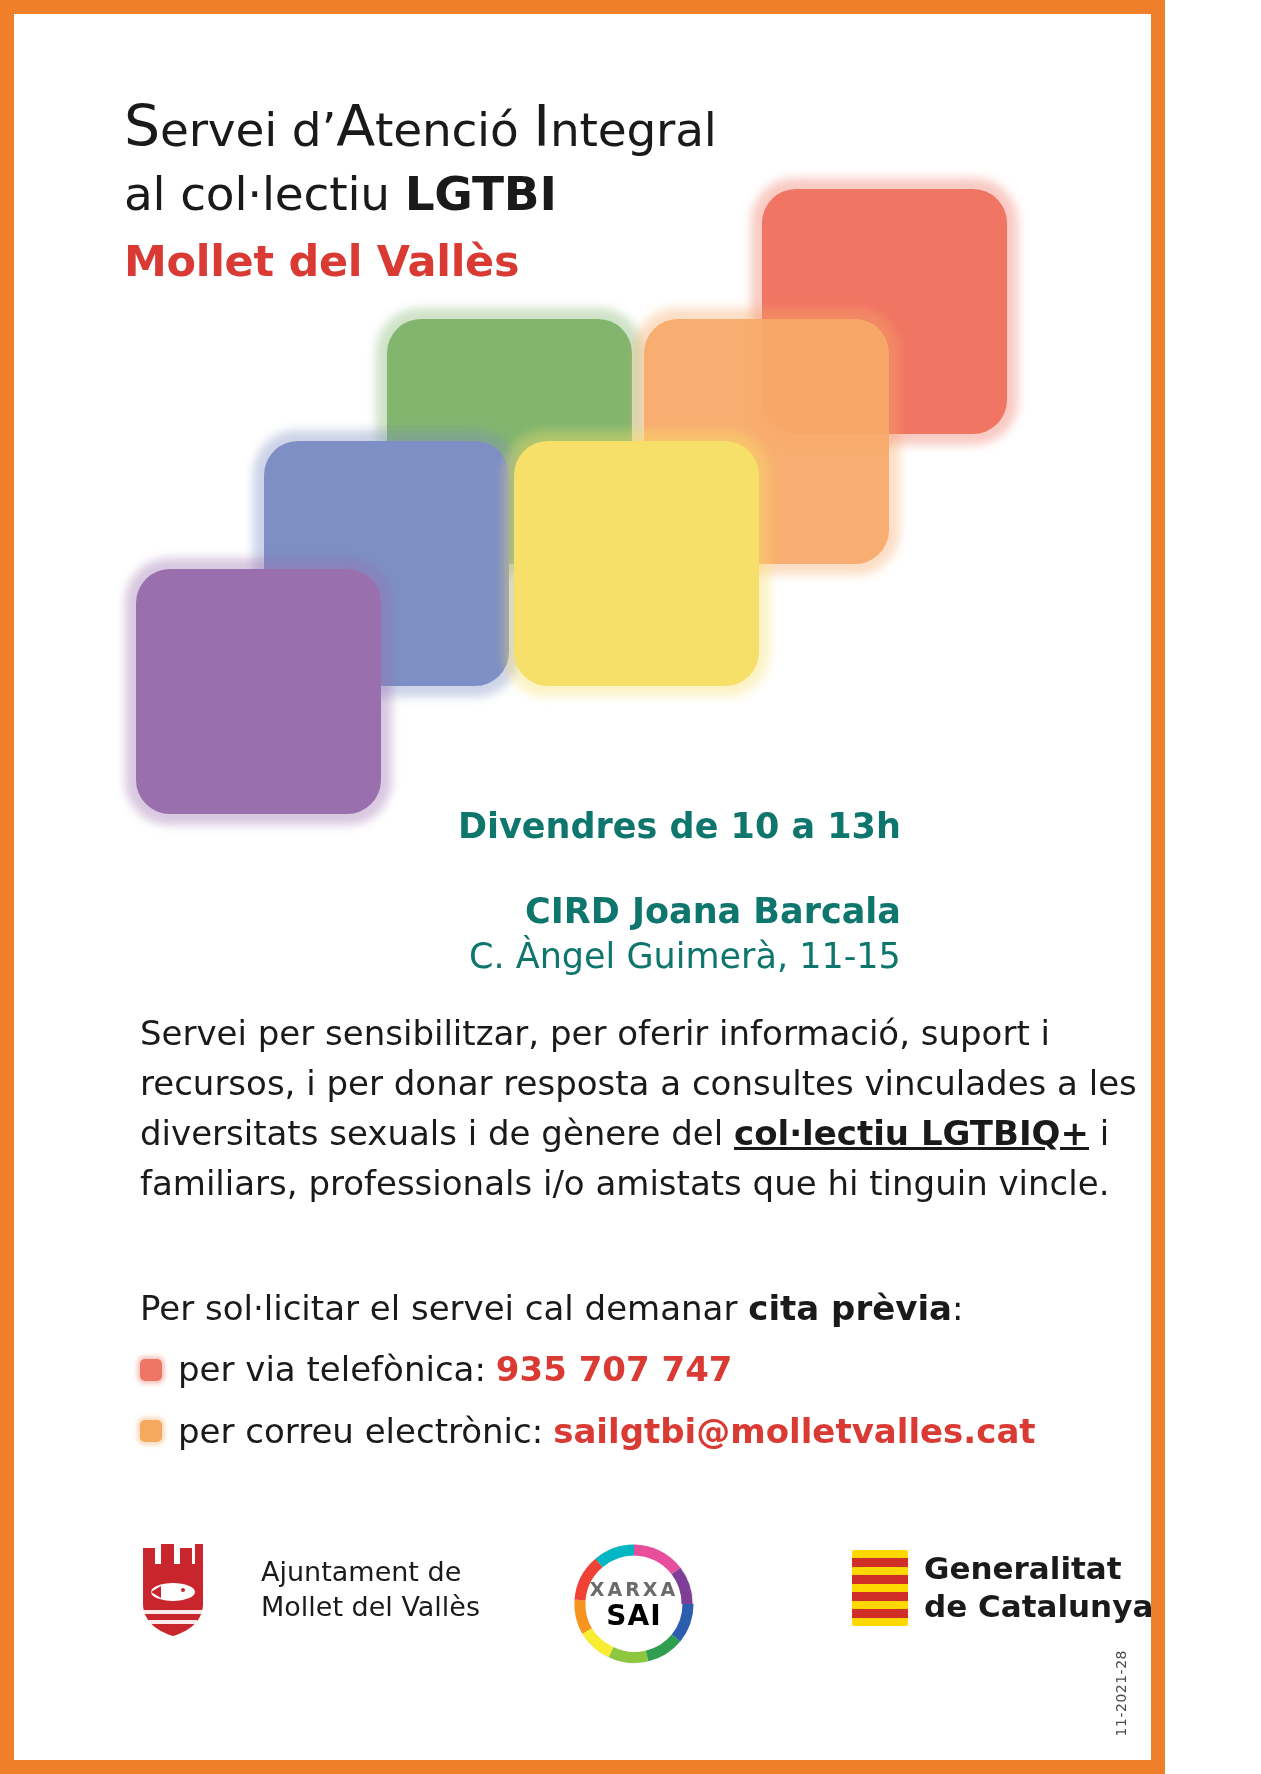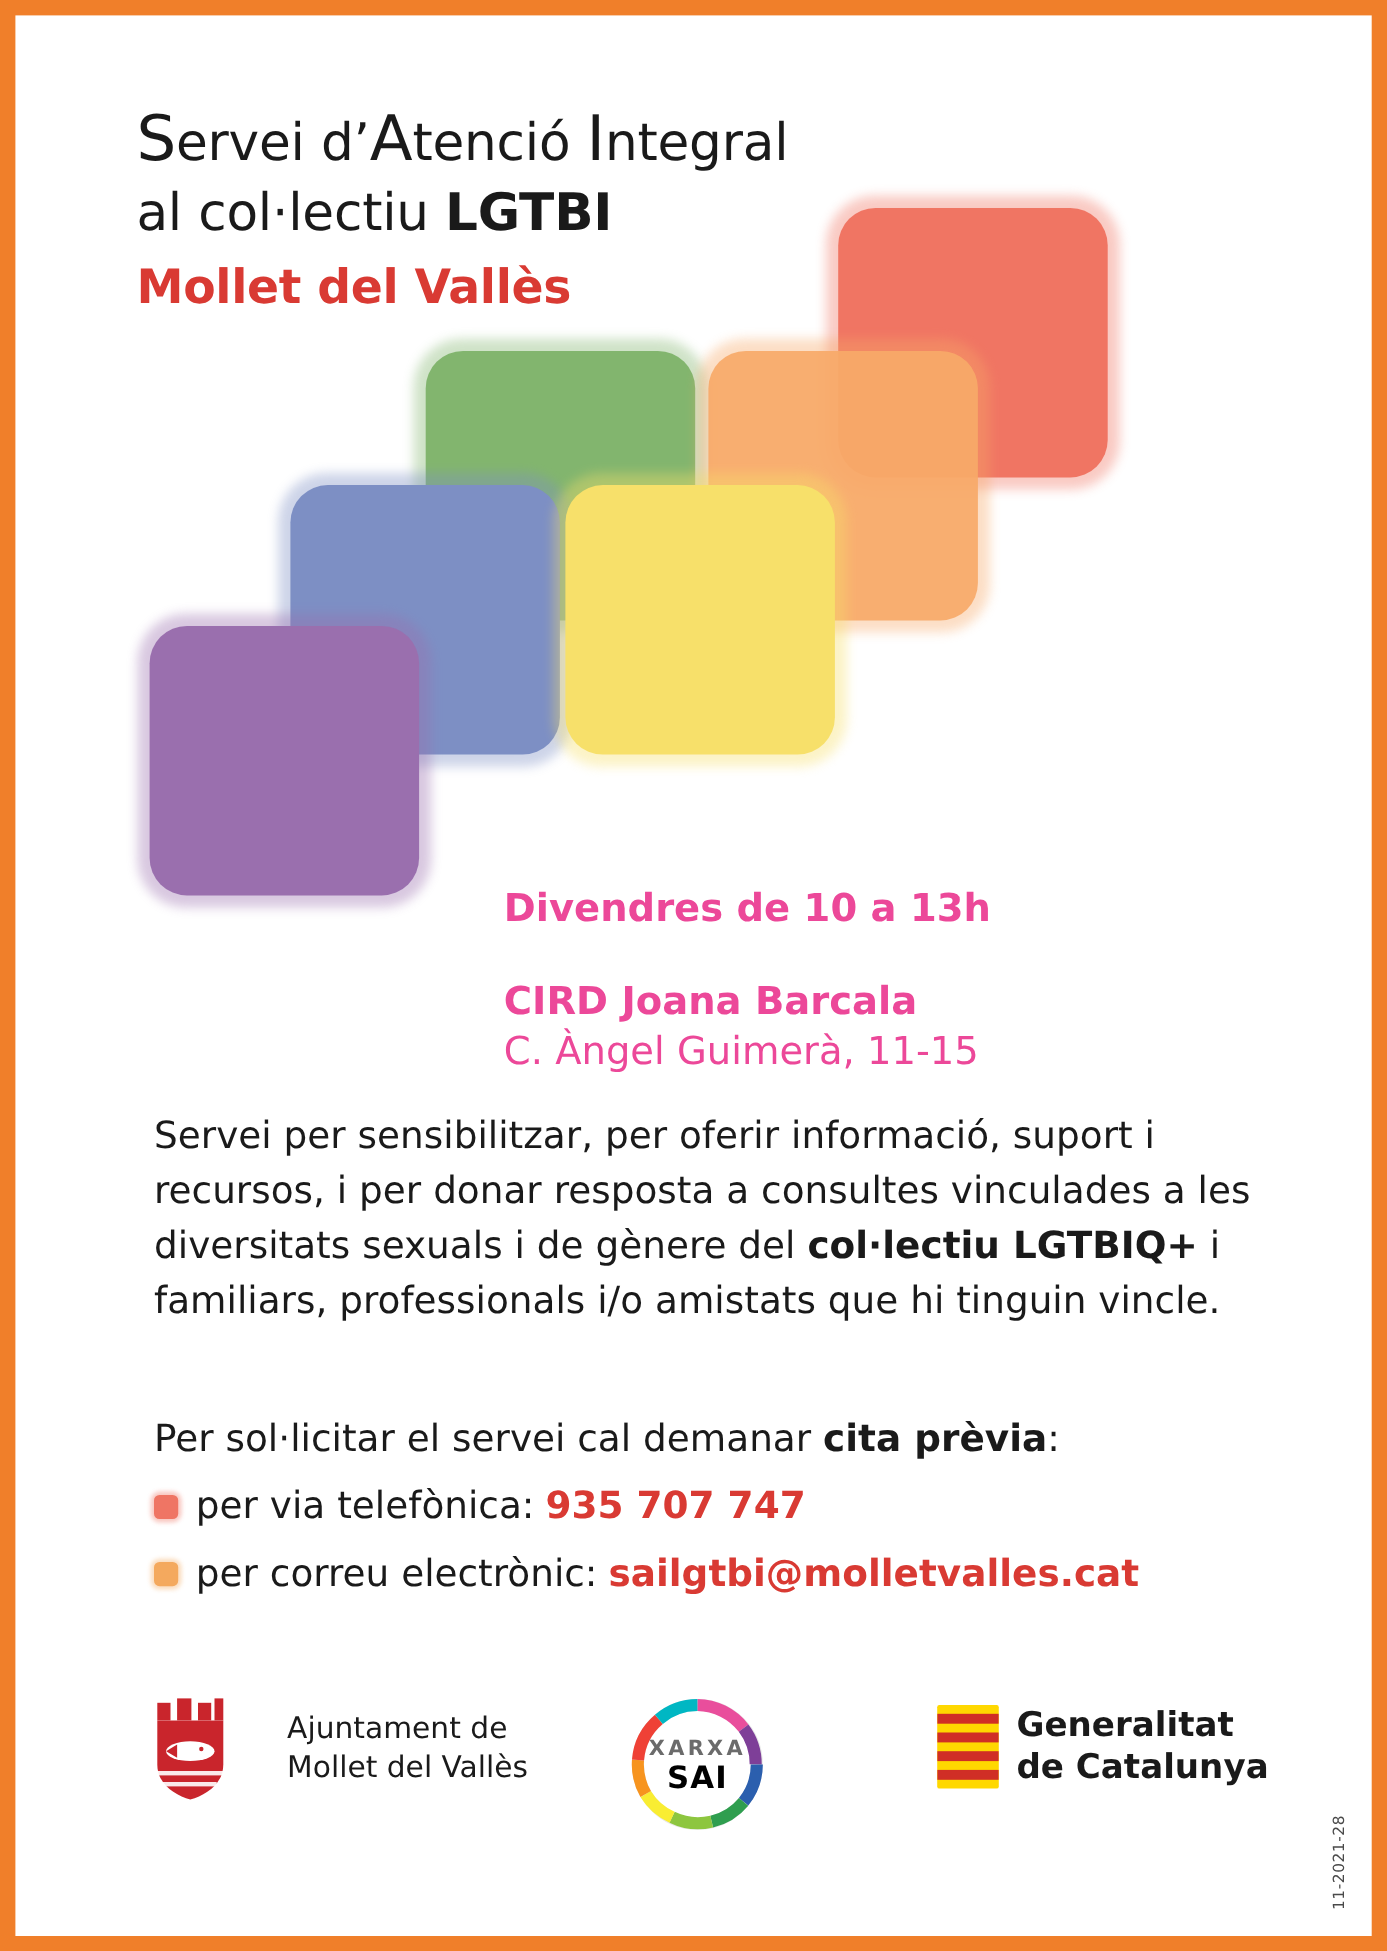--- a/index.html
+++ b/index.html
@@ -9,21 +9,21 @@
   }
   body {
     width: 1261px;
     height: 1774px;
     font-family: "DejaVu Sans", sans-serif;
     overflow: hidden;
   }
 
   .poster {
     position: relative;
-    width: 1261px;
+    width: 1165px;
     height: 1774px;
     box-sizing: border-box;
     border: 14px solid #f07f2a;
     background: #ffffff;
     padding-left: 23px;
   }
 
   
   .header {
     position: absolute;
@@ -80,22 +80,23 @@
     opacity: 0.38;
     filter: blur(5px);
   }
 
   
   .schedule {
     position: absolute;
     left: 444px;
     top: 790px;
     z-index: 6;
-    color: #ec4899;
+    color: #0f766e;
     line-height: 1.28;
+    text-align: right;
   }
   .schedule .l1 {
     font-size: 35px;
     font-weight: bold;
   }
   .schedule .l2 {
     font-size: 35px;
     font-weight: bold;
     margin-top: 40px;
   }
@@ -108,21 +109,21 @@
   .body-text {
     position: absolute;
     left: 126px;
     top: 995px;
     width: 1020px;
     z-index: 6;
     color: #1a1a1a;
     font-size: 34px;
     line-height: 1.47;
   }
-  .body-text b { font-weight: bold; }
+  .body-text b { font-weight: bold; text-decoration: underline; }
 
   .request {
     position: absolute;
     left: 126px;
     top: 1270px;
     width: 1030px;
     z-index: 6;
     color: #1a1a1a;
     font-size: 34px;
     line-height: 1.45;

